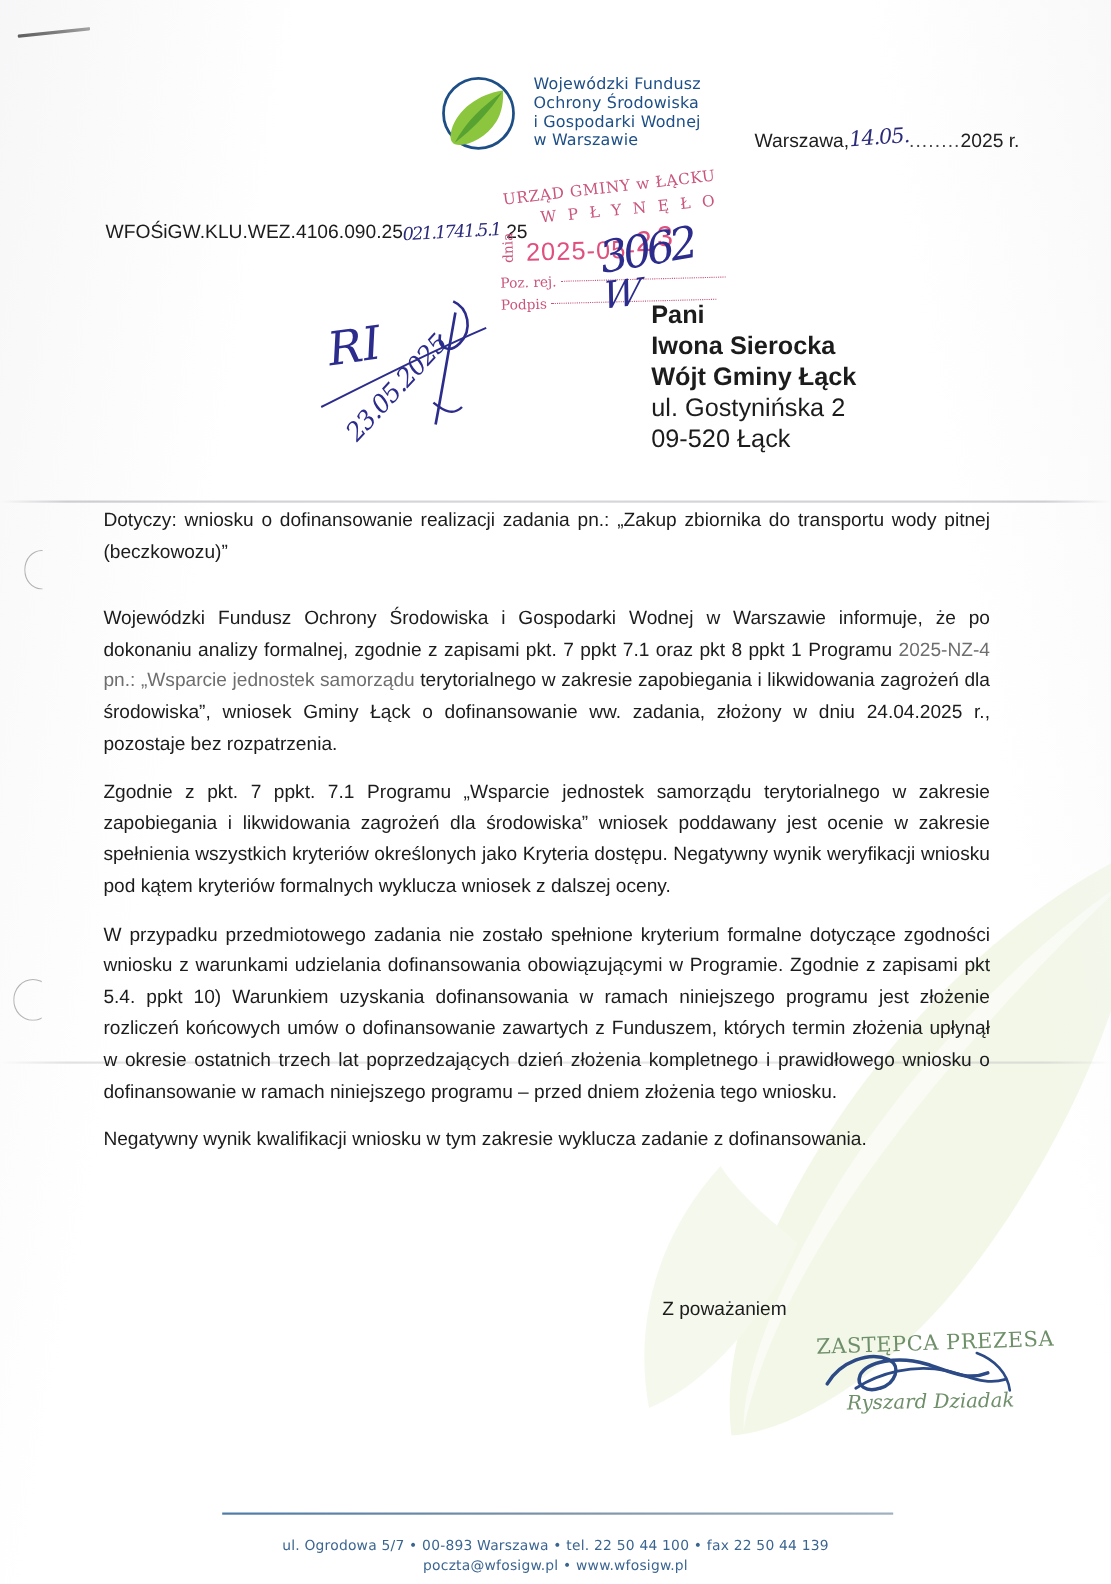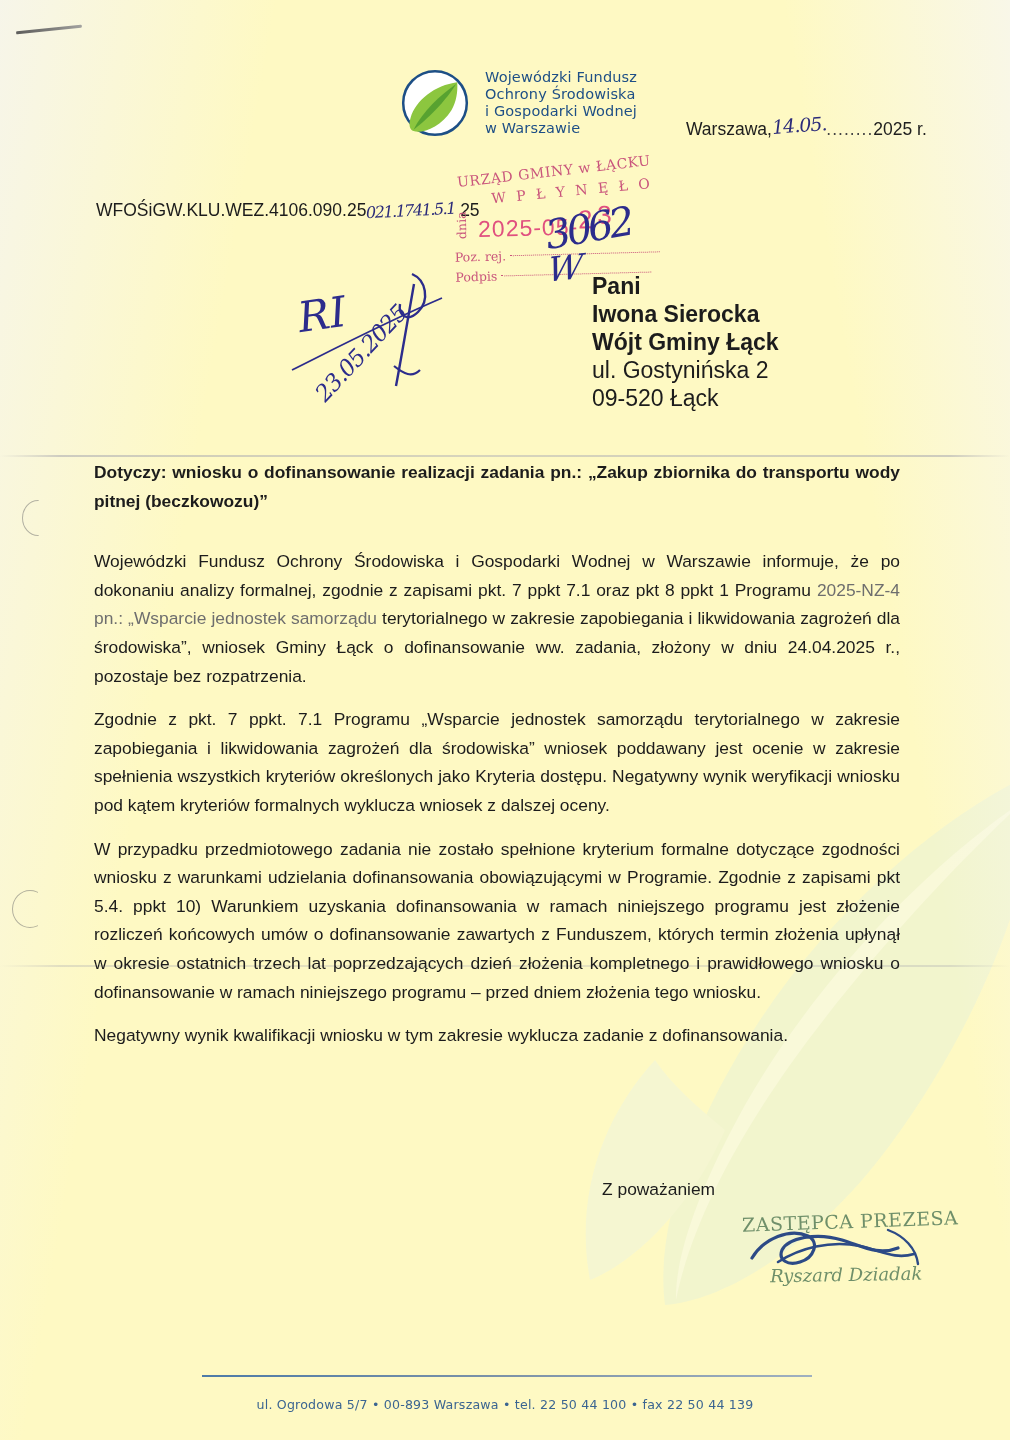--- a/index.html
+++ b/index.html
@@ -4,21 +4,21 @@
 <style>
   html, body {
     margin: 0;
     padding: 0;
     background: #8a8a8a;
   }
   .page {
     position: relative;
     width: 1010px;
     height: 1440px;
-    background: #fef9c3;
+    background: #ffffff;
     overflow: hidden;
     font-family: "Liberation Sans", sans-serif;
     color: #1c1c1c;
   }
 
   
   .scan-tint {
     position: absolute;
     inset: 0;
     background:
@@ -228,21 +228,21 @@
 
   
   .body {
     position: absolute;
     left: 94px; top: 458px;
     width: 806px;
     font-size: 17.4px;
     line-height: 28.6px;
   }
   .body p { margin: 0 0 15px 0; text-align: justify; }
-  .subject { font-weight: bold; margin-bottom: 32px !important; }
+  .subject { font-weight: normal; margin-bottom: 32px !important; }
   .center-head {
     text-align: center !important;
     font-weight: bold;
     margin-bottom: 22px !important;
   }
   .center-head.uzas { margin-top: 8px; margin-bottom: 20px !important; }
   .light { color: #6e6e6e; }
   .ital { }
 
   .regards {
@@ -391,15 +391,16 @@
       <path d="M14 36 C26 16 52 6 70 14 C82 20 76 36 62 40 C50 44 40 38 44 28 C50 16 78 10 104 18 C124 24 140 34 160 26" fill="none" stroke="#2c4a86" stroke-width="3.2" stroke-linecap="round"></path>
       <path d="M40 40 C62 26 92 18 122 24 C142 28 156 38 176 32" fill="none" stroke="#2c4a86" stroke-width="2.6" stroke-linecap="round"></path>
       <path d="M150 8 C166 14 178 26 180 42" fill="none" stroke="#2c4a86" stroke-width="2.4" stroke-linecap="round"></path>
     </svg>
     <div class="sig-name">Ryszard Dziadak</div>
   </div>
 
   <div class="footer-rule"></div>
   <div class="footer">
     <div>ul. Ogrodowa 5/7 • 00-893 Warszawa • tel. 22 50 44 100 • fax 22 50 44 139</div>
+    <div>poczta@wfosigw.pl • www.wfosigw.pl</div>
   </div>
 
 </div>
 
 </body></html>

